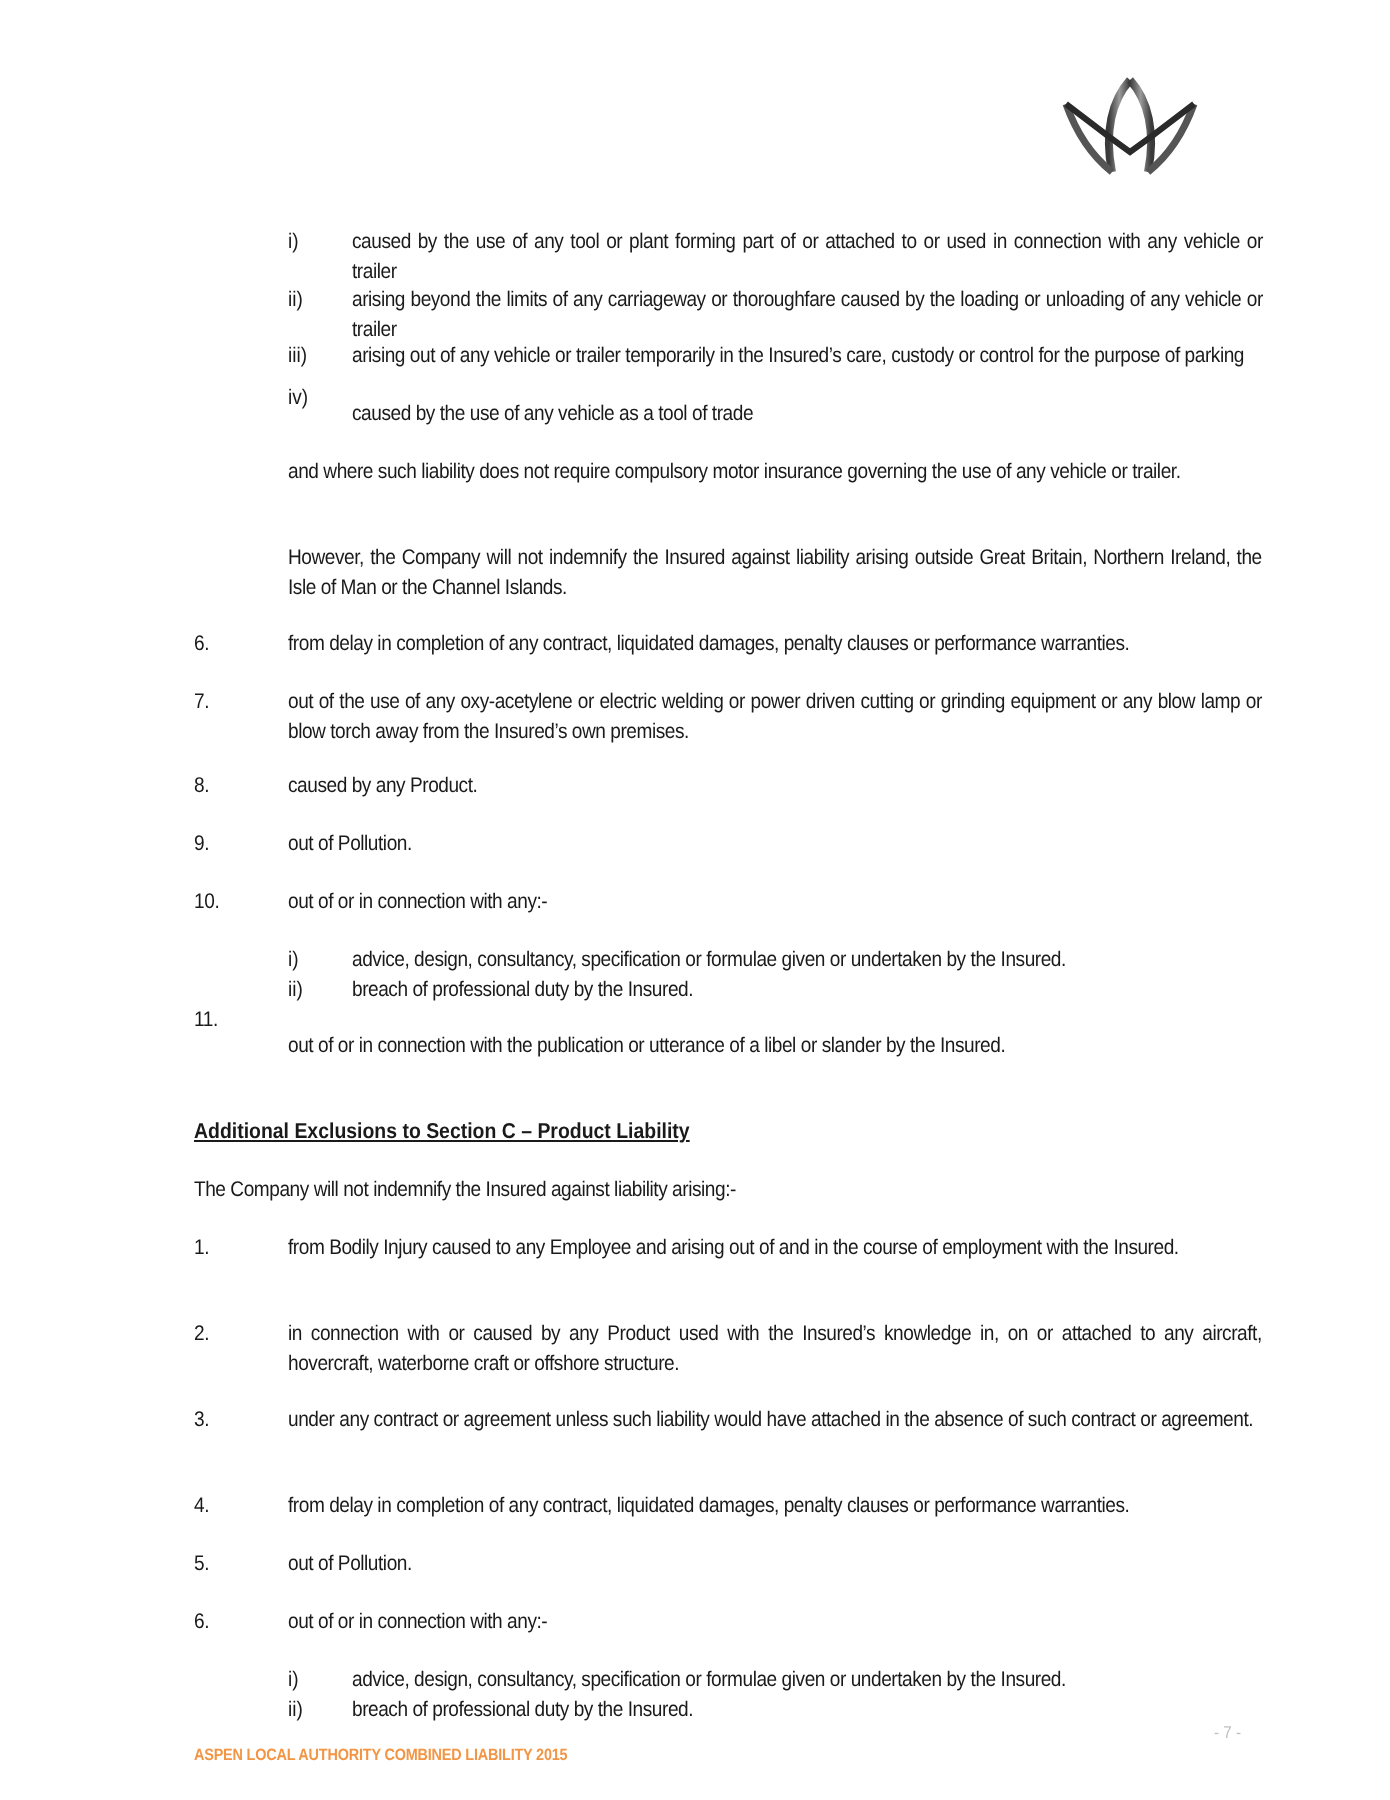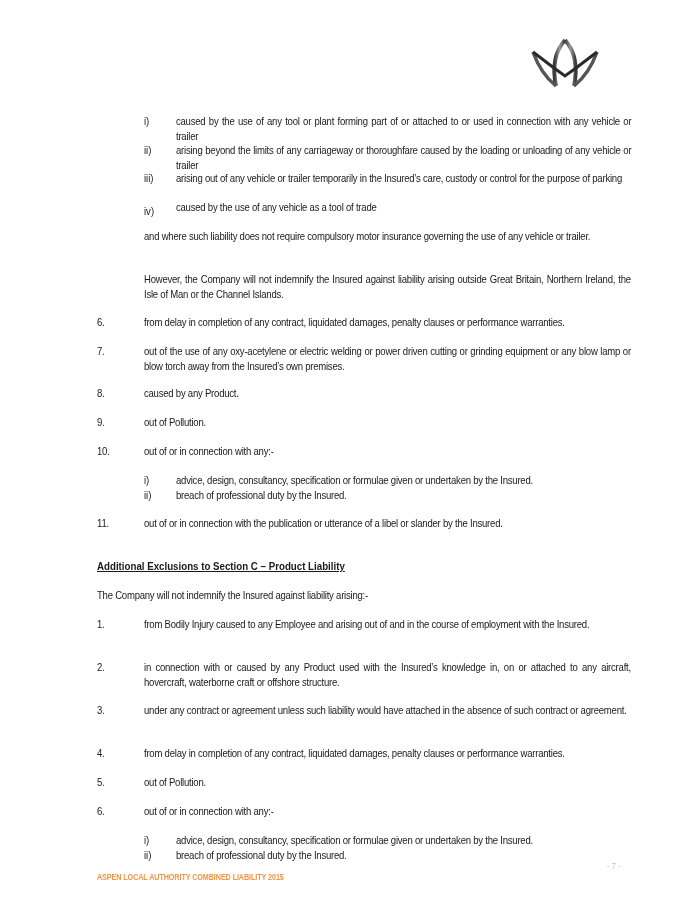--- a/index.html
+++ b/index.html
@@ -40,21 +40,21 @@
     <path d="M67 14 C62 28 54 40 44 48" fill="none" stroke="#555" stroke-width="3.5"></path>
     <path d="M3 14 L24 30 L35 38 L46 30 L67 14" fill="none" stroke="#2a2a2a" stroke-width="3"></path>
   </svg>
 
   <div class="rnum" style="top:114px">i)</div>
   <div class="txt just" style="left:176px; top:114px; width:506px">caused by the use of any tool or plant forming part of or attached to or used in connection with any vehicle or trailer</div>
   <div class="rnum" style="top:143px">ii)</div>
   <div class="txt just" style="left:176px; top:143px; width:506px">arising beyond the limits of any carriageway or thoroughfare caused by the loading or unloading of any vehicle or trailer</div>
   <div class="rnum" style="top:171px">iii)</div>
   <div class="txt just" style="left:176px; top:171px; width:506px">arising out of any vehicle or trailer temporarily in the Insured’s care, custody or control for the purpose of parking</div>
-  <div class="rnum" style="top:204px">iv)</div>
+  <div class="rnum" style="top:192px">iv)</div>
   <div class="txt" style="left:176px; top:200px; width:506px">caused by the use of any vehicle as a tool of trade</div>
 
   <div class="txt just" style="left:144px; top:229px; width:541px">and where such liability does not require compulsory motor insurance governing the use of any vehicle or trailer.</div>
   <div class="txt just" style="left:144px; top:272px; width:541px">However, the Company will not indemnify the Insured against liability arising outside Great Britain, Northern Ireland, the Isle of Man or the Channel Islands.</div>
 
   <div class="num" style="top:315px">6.</div>
   <div class="txt" style="left:144px; top:315px; width:541px">from delay in completion of any contract, liquidated damages, penalty clauses or performance warranties.</div>
 
   <div class="num" style="top:344px">7.</div>
   <div class="txt just" style="left:144px; top:344px; width:541px">out of the use of any oxy-acetylene or electric welding or power driven cutting or grinding equipment or any blow lamp or blow torch away from the Insured’s own premises.</div>
@@ -66,21 +66,21 @@
   <div class="txt" style="left:144px; top:415px; width:541px">out of Pollution.</div>
 
   <div class="num" style="top:444px">10.</div>
   <div class="txt" style="left:144px; top:444px; width:541px">out of or in connection with any:-</div>
 
   <div class="rnum" style="top:473px">i)</div>
   <div class="txt" style="left:176px; top:473px; width:506px">advice, design, consultancy, specification or formulae given or undertaken by the Insured.</div>
   <div class="rnum" style="top:488px">ii)</div>
   <div class="txt" style="left:176px; top:488px; width:506px">breach of professional duty by the Insured.</div>
 
-  <div class="num" style="top:516px">11.</div>
+  <div class="num" style="top:503px">11.</div>
   <div class="txt" style="left:144px; top:516px; width:541px">out of or in connection with the publication or utterance of a libel or slander by the Insured.</div>
 
   <div class="heading">Additional Exclusions to Section C – Product Liability</div>
   <div class="txt" style="left:97px; top:588px; width:590px">The Company will not indemnify the Insured against liability arising:-</div>
 
   <div class="num" style="top:617px">1.</div>
   <div class="txt just" style="left:144px; top:617px; width:541px">from Bodily Injury caused to any Employee and arising out of and in the course of employment with the Insured.</div>
 
   <div class="num" style="top:660px">2.</div>
   <div class="txt just" style="left:144px; top:660px; width:541px">in connection with or caused by any Product used with the Insured’s knowledge in, on or attached to any aircraft, hovercraft, waterborne craft or offshore structure.</div>

